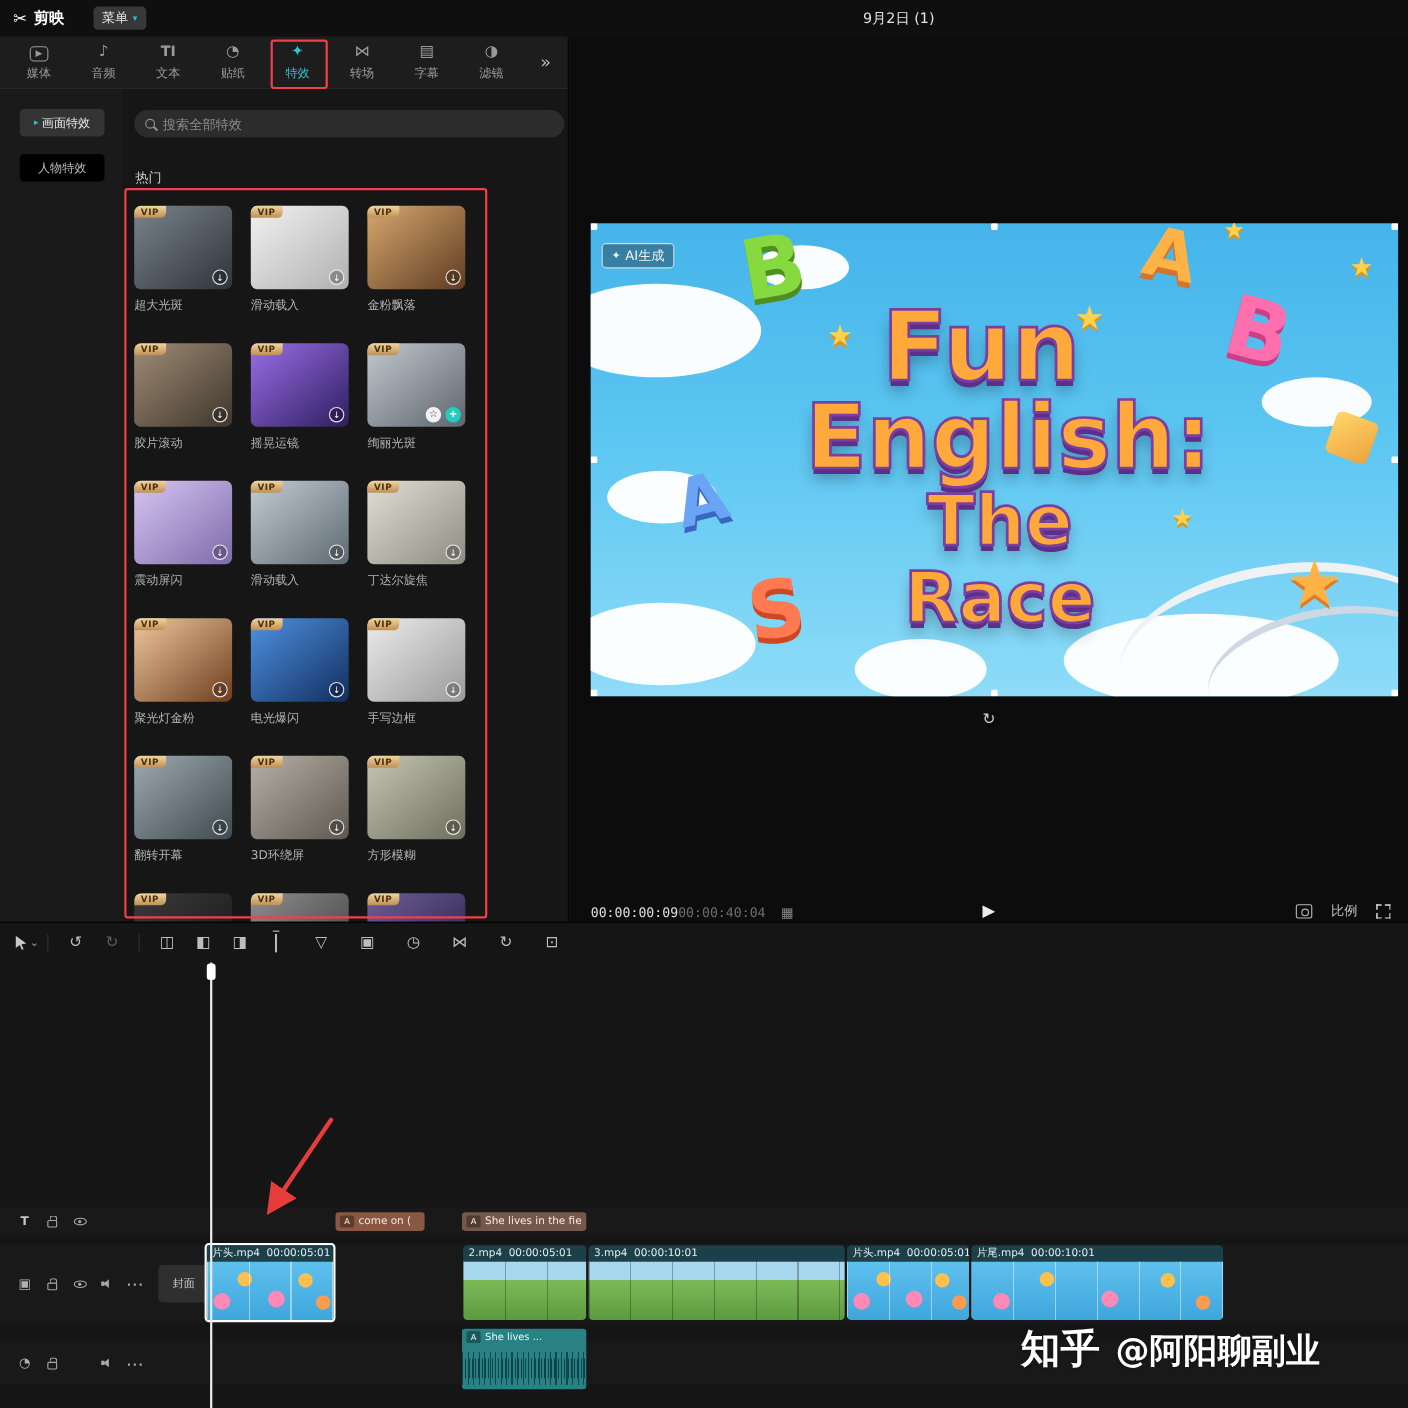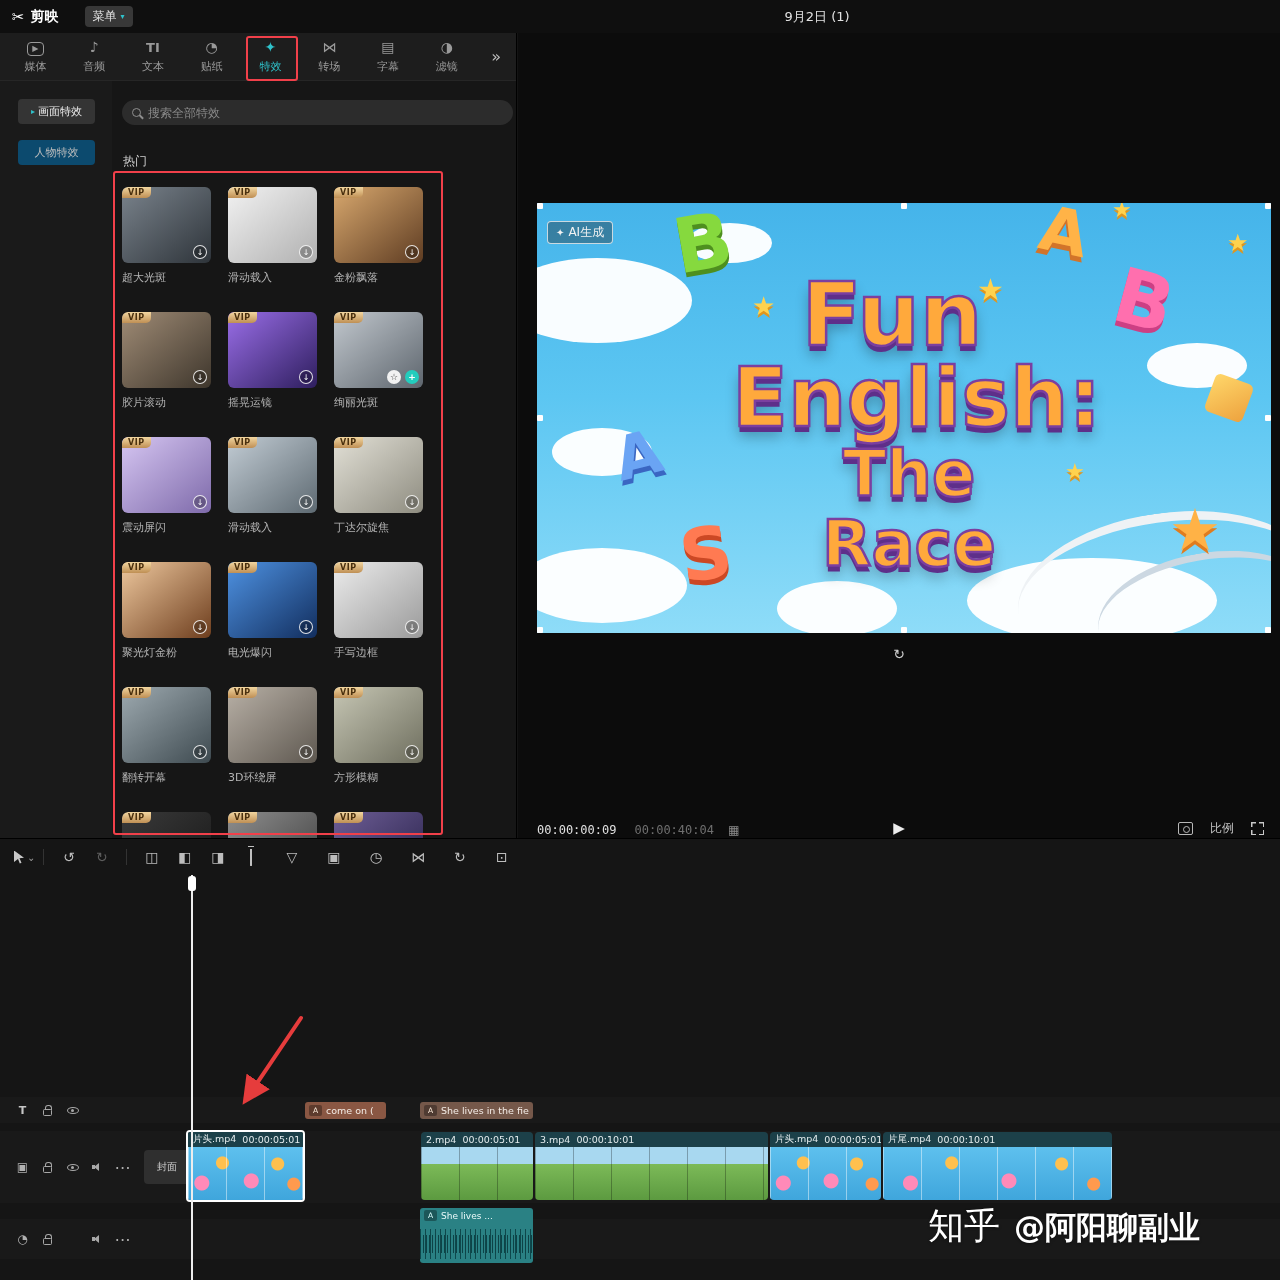--- a/index.html
+++ b/index.html
@@ -18,21 +18,21 @@
   
   .left-panel{position:absolute;top:33px;left:0;width:517px;height:805px;background:#161616;border-right:1px solid #000}
   .tabs{position:absolute;top:0;left:0;width:100%;height:48px;background:#1d1d1d;display:flex;align-items:center;padding-left:6px;border-bottom:1px solid #262626}
   .tab{width:59px;display:flex;flex-direction:column;align-items:center;gap:3px;color:#9a9a9a;font-size:11px;cursor:pointer}
   .tab .t-icon{font-size:14px;height:17px;line-height:17px}
   .tab .t-icon.boxed{font-size:8px;width:17px;height:14px;border:1.4px solid currentColor;border-radius:4px;display:flex;align-items:center;justify-content:center;margin-top:2px}
   .tab.active{color:var(--accent)}
   .tab-more{width:40px;text-align:center;color:#bdbdbd;font-size:16px}
 
   .side{position:absolute;top:48px;left:0;width:112px;bottom:0;background:#1a1a1a}
-  .side-item{position:absolute;left:18px;width:77px;height:25px;border-radius:4px;display:flex;align-items:center;justify-content:center;gap:3px;font-size:11px;color:#bdbdbd;background:#0c4a6e;cursor:pointer}
+  .side-item{position:absolute;left:18px;width:77px;height:25px;border-radius:4px;display:flex;align-items:center;justify-content:center;gap:3px;font-size:11px;color:#bdbdbd;background:#000000;cursor:pointer}
   .side-item.active{background:#343434;color:#ececec}
   .side-item .tri{color:var(--accent);font-size:8px}
 
   .content{position:absolute;top:48px;left:112px;right:0;bottom:0;overflow:hidden;background:#161616}
   .searchbar{position:absolute;top:19px;left:10px;width:391px;height:25px;background:#2c2c2c;border-radius:13px;display:flex;align-items:center;padding:0 10px;gap:7px}
   .mag{width:9px;height:9px;border:1.5px solid #8f8f8f;border-radius:50%;position:relative;flex:none}
   .mag::after{content:"";position:absolute;width:5px;height:1.5px;background:#8f8f8f;transform:rotate(45deg);right:-4px;bottom:-1px}
   .searchbar input{flex:1;background:none;border:none;outline:none;color:#cfcfcf;font-size:12px;font-family:inherit}
   .searchbar input::placeholder{color:#8a8a8a}
   .sec-title{position:absolute;top:72px;left:11px;font-size:12px;color:#cfcfcf}
@@ -67,21 +67,21 @@
   .title-l1{font-size:88px;line-height:.95}
   .title-l2{font-size:82px;line-height:1.0}
   .title-l3{font-size:64px;line-height:1.1;padding-left:34px}
   .ai-badge{position:absolute;left:10px;top:18px;border:1px solid rgba(240,240,240,.8);border-radius:4px;background:rgba(25,25,25,.35);color:#f2f2f2;font-size:12px;padding:2px 8px;display:flex;align-items:center;gap:4px}
   .ai-badge .sp{font-size:10px}
   .hd{position:absolute;width:6px;height:6px;background:#fff;border-radius:1px;z-index:5}
   .rotate-ctl{position:absolute;left:50%;top:613px;transform:translateX(-50%);color:#cfcfcf;font-size:14px}
 
   .p-controls{position:absolute;left:0;right:0;top:758px;height:46px;display:flex;align-items:flex-end;padding:0 19px;font-size:12px}
   .time-cur{color:#e0e0e0;font-family:"DejaVu Sans Mono",monospace}
-  .time-total{color:#6f6f6f;margin-left:18px;font-family:"DejaVu Sans Mono",monospace}
+  .time-total{color:#6f6f6f;margin-left:0;font-family:"DejaVu Sans Mono",monospace}
   .seg-icon{margin-left:14px;color:#8a8a8a;font-size:12px}
   .play-btn{position:absolute;left:50%;transform:translateX(-50%);color:#ececec;font-size:15px}
   .p-right{position:absolute;right:16px;display:flex;align-items:center;gap:17px;color:#c4c4c4}
   .zbox{width:15px;height:13px;border:1.3px solid #b8b8b8;border-radius:2px;position:relative}
   .zbox::after{content:"";position:absolute;left:3.5px;top:2.5px;width:5px;height:5px;border:1.2px solid #b8b8b8;border-radius:50%}
   .ratio{font-size:12px;color:#c4c4c4}
   .fs{width:13px;height:13px;background:
     linear-gradient(#c8c8c8,#c8c8c8) 0 0/5px 1.5px,
     linear-gradient(#c8c8c8,#c8c8c8) 0 0/1.5px 5px,
     linear-gradient(#c8c8c8,#c8c8c8) 100% 0/5px 1.5px,
@@ -150,21 +150,21 @@
 
   .playhead{position:absolute;left:191px;top:36px;bottom:0;width:1.6px;background:#ededed;z-index:20}
   .ph-cap{position:absolute;left:188px;top:37px;width:8px;height:15px;background:#fff;border-radius:3px;z-index:21}
 
   
   .redbox{position:absolute;border:2.5px solid var(--red);border-radius:3px;pointer-events:none;z-index:45}
   .red-tab{left:246px;top:36px;width:52px;height:45px}
   .red-grid{left:113px;top:171px;width:330px;height:664px}
   .arrow-svg{position:absolute;left:0;top:0;width:1280px;height:1280px;pointer-events:none;z-index:55}
   .wm{position:absolute;left:928px;top:1202px;color:#fff;display:flex;align-items:baseline;gap:14px;z-index:60;text-shadow:0 1px 3px rgba(0,0,0,.4)}
-  .wm-brand{font-size:36px;font-weight:normal}
+  .wm-brand{font-size:36px;font-weight:bold}
   .wm-handle{font-size:31px;font-weight:600}
 </style>
 </head>
 <body>
 
 <div class="app">
 
   <div class="topbar">
     <div class="logo">
       <span class="lg">✂</span>

